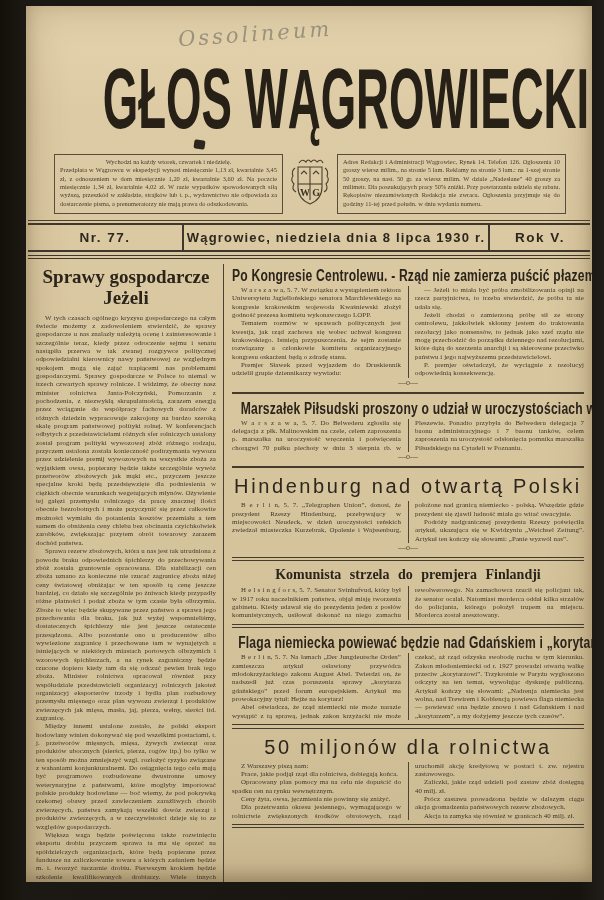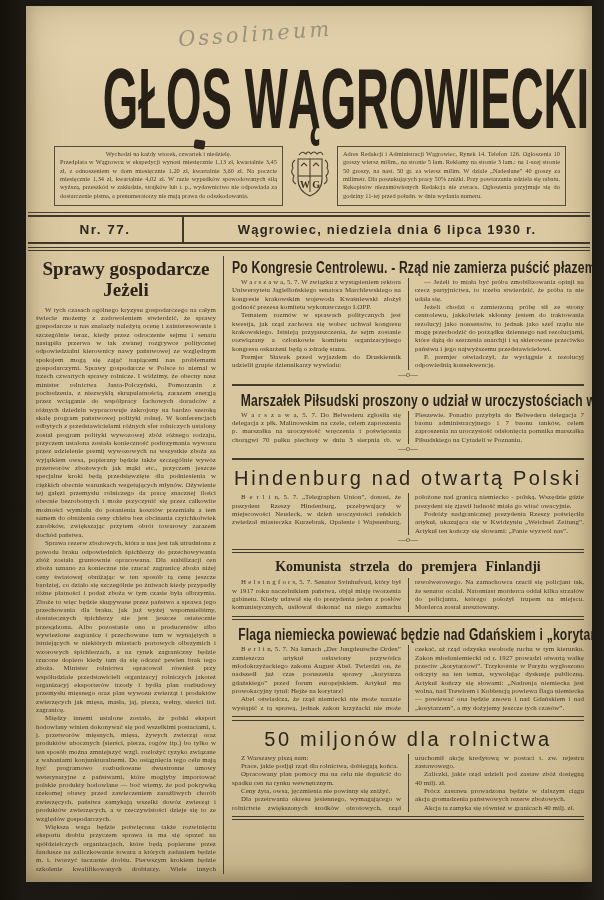--- a/index.html
+++ b/index.html
@@ -62,21 +62,21 @@
   .rule-heavy{border-top:2px solid #443b2c;margin:3px 0;}
 </style>
 </head>
 <body>
 
 <div class="scan-frame">
   <div class="paper">
 
     <div class="handwriting">Ossolineum</div>
 
-    <h1 class="masthead-title" style="margin-bottom:4px;"><span>GŁOS WĄGROWIECKI</span></h1>
+    <h1 class="masthead-title" style="margin-bottom:12px;"><span>GŁOS WĄGROWIECKI</span></h1>
 
     <div class="smudge"></div>
 
     <div class="info-row">
       <div class="info-box">
         <span class="centerline">Wychodzi na każdy wtorek, czwartek i niedzielę.</span>
         <span>Przedpłata w Wągrowcu w ekspedycji wynosi miesięcznie 1,13 zł, kwartalnie 3,45 zł, z odnoszeniem w dom miesięcznie 1,20 zł, kwartalnie 3,60 zł. Na poczcie miesięcznie 1,34 zł, kwartalnie 4,02 zł. W razie wypadków spowodowanych siłą wyższą, przeszkód w zakładzie, strajków lub t. p., wydawnictwo nie odpowiada za dostarczenie pisma, a prenumeratorzy nie mają prawa do odszkodowania.</span>
       </div>
       <div class="crest">
         <svg width="46" height="60" viewBox="0 0 46 60" aria-hidden="true">
@@ -94,21 +94,22 @@
       </div>
       <div class="info-box">
         <span>Adres Redakcji i Administracji Wągrowiec, Rynek 14. Telefon 126. Ogłoszenia 10 groszy wiersz milim., na stronie 5 łam. Reklamy na stronie 3 łam.: na 1-szej stronie 50 groszy, na nast. 50 gr. za wiersz milim. W dziale „Nadesłane” 40 groszy za milimetr. Dla poszukujących pracy 50% zniżki. Przy powtarzaniu udziela się rabatu. Rękopisów niezamówionych Redakcja nie zwraca. Ogłoszenia przyjmuje się do godziny 11-tej przed połudn. w dniu wydania numeru.</span>
       </div>
     </div>
 
     <div class="thin-rule"></div>
 
     <div class="dateline">
       <div class="dl-cell dl-issue">Nr. 77.</div>
-      <div class="dl-cell dl-date">Wągrowiec, niedziela dnia 6 lipca 1930 r.</div>
+      <div class="dl-cell dl-date">Wągrowiec, niedziela dnia 8 lipca 1930 r.</div>
+      <div class="dl-cell dl-vol">Rok V.</div>
     </div>
 
     <div class="double-rule"></div>
 
     <div class="content">
 
       <div class="col-lead">
         <div class="lead-head">
           <div>Sprawy gospodarcze</div>
           <div>Jeżeli</div>

